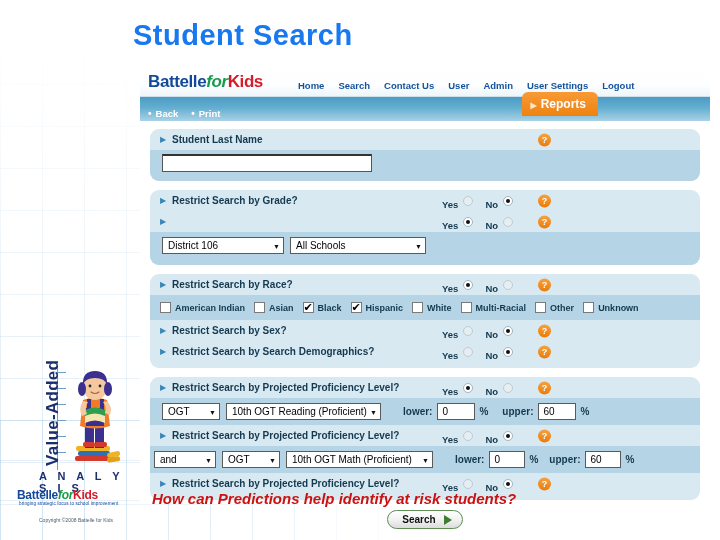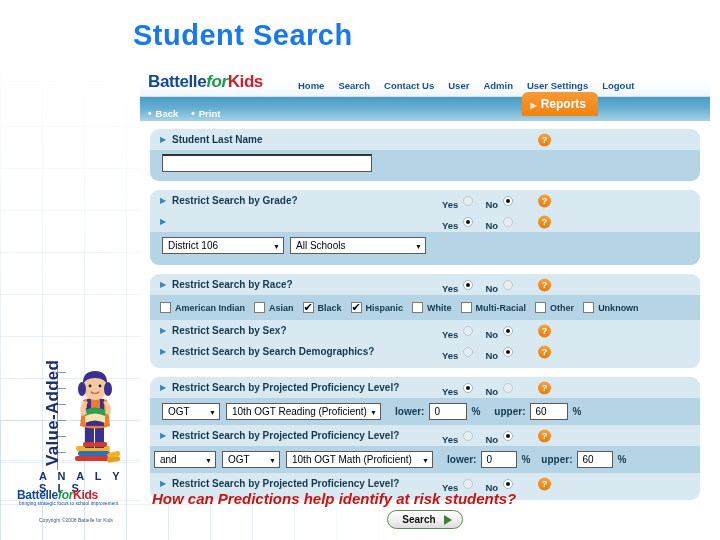--- a/index.html
+++ b/index.html
@@ -147,21 +147,21 @@
   }
   .sel::after {
     content:"\25BC"; position:absolute; right:3px; top:50%;
     transform:translateY(-50%); font-size:7px; color:#111;
   }
   .txtinput {
     height:17px; background:#ffffff; border:1px solid #5a5a5a;
     font-size:10px; color:#000; padding:0 4px; display:inline-flex;
     align-items:center;
   }
-  .lbl-small { font-size:10px; font-weight:bold; color:#14394f; margin:0 5px 0 8px; }
+  .lbl-small { font-size:10px; font-weight:bold; color:#14394f; margin:0 5px 0 16px; }
   .pct { font-size:10px; font-weight:bold; color:#14394f; margin-left:4px; }
 
   
   .name-input { width:210px; height:18px; background:#fff; border:1px solid #555;
                 border-top:2px solid #333; }
 
   
   .checks { display:flex; align-items:center; white-space:nowrap; gap:0; }
   .chk-item { display:flex; align-items:center; margin-right:9px; }
   .chk {

